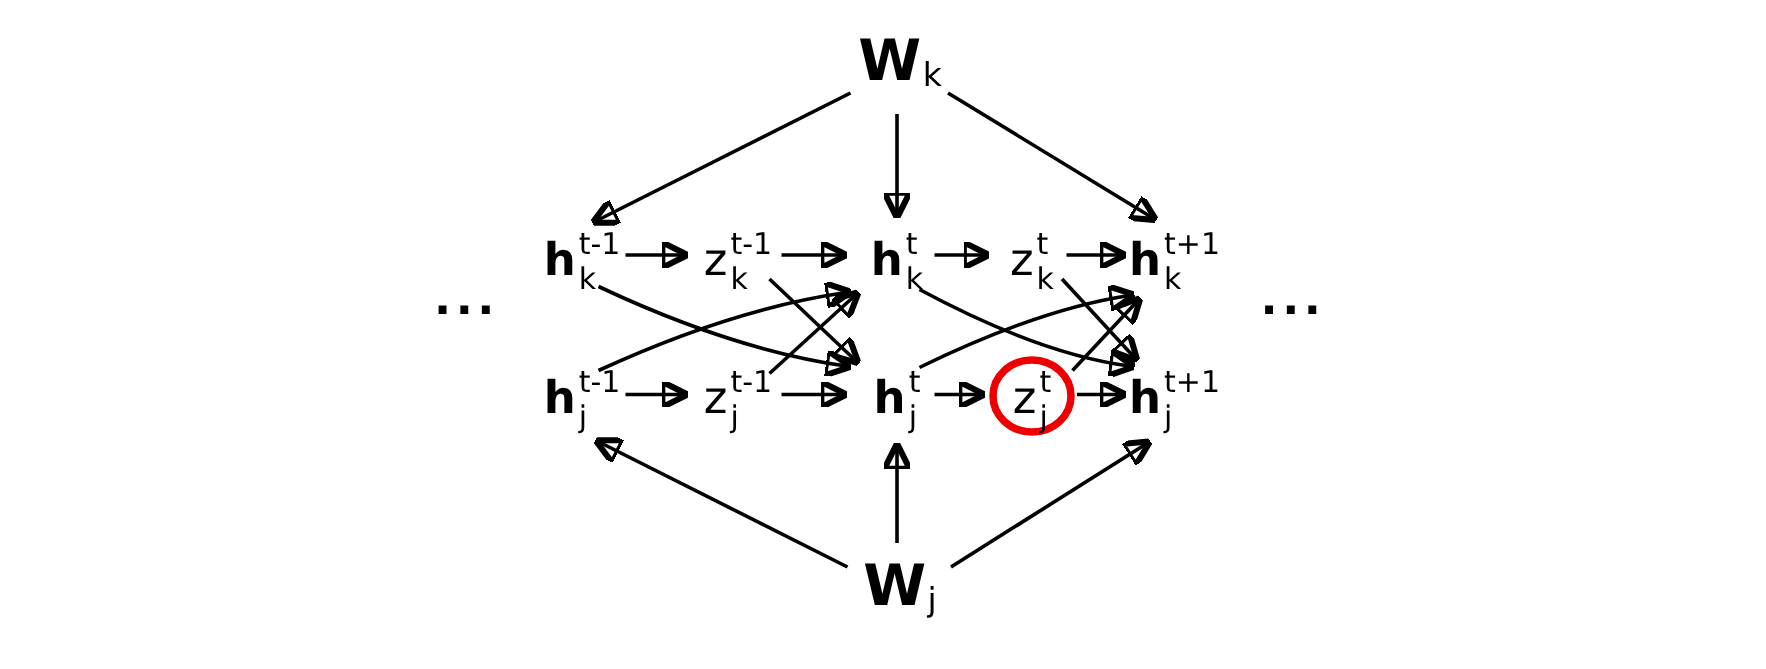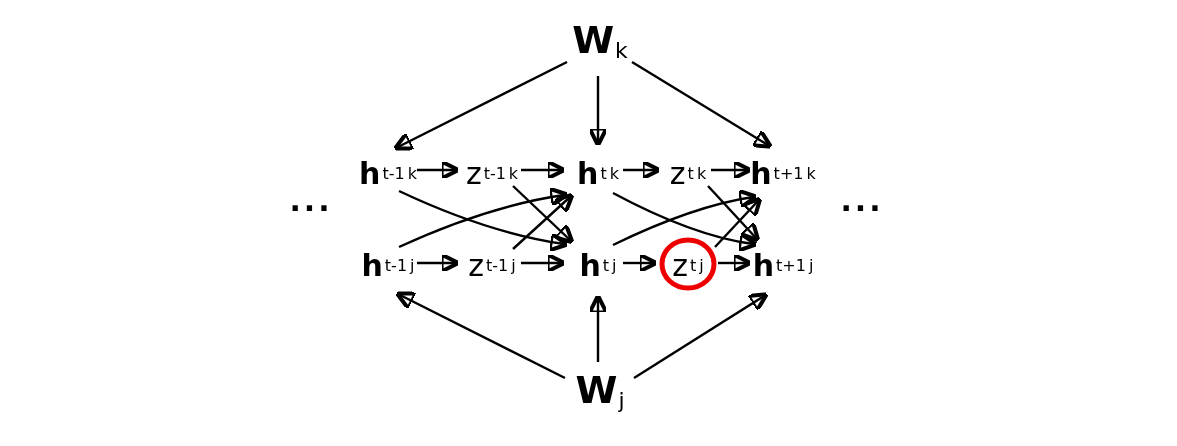--- a/index.html
+++ b/index.html
@@ -34,25 +34,25 @@
     white-space: nowrap;
     line-height: 1;
   }
   .node .base {
     font-size: 30px;
     line-height: 1;
   }
   .node.hbold .base { font-weight: bold; }
   .node .scripts {
     display: flex;
-    flex-direction: row;
+    flex-direction: column;
     align-items: flex-start;
     justify-content: center;
     margin-left: 2px;
-    font-size: 16px;
+    font-size: 20px;
     font-weight: normal;
     line-height: 1;
     gap: 3px;
   }
 
   
   .wnode {
     position: absolute;
     transform: translate(-50%, -50%);
     display: flex;

